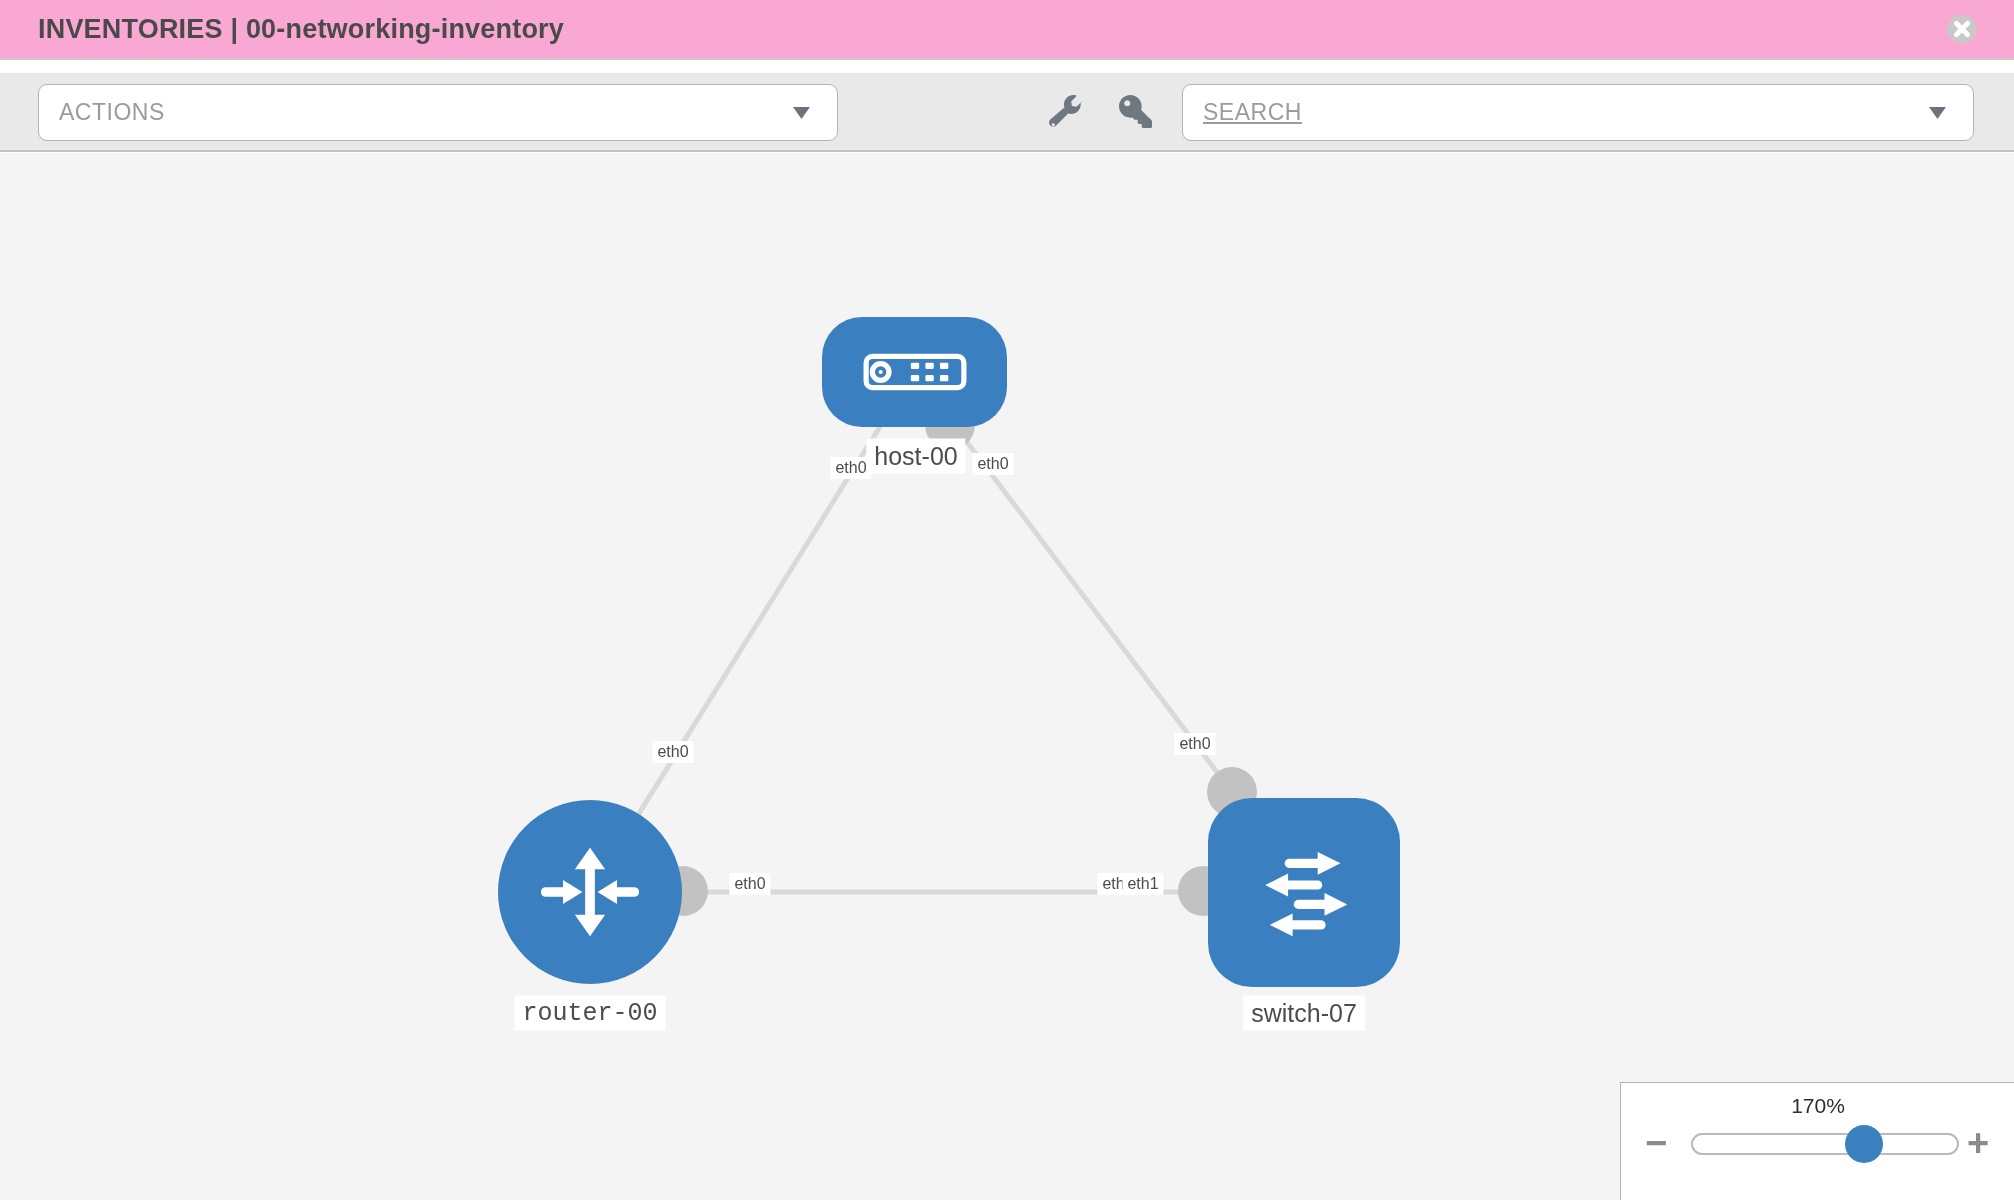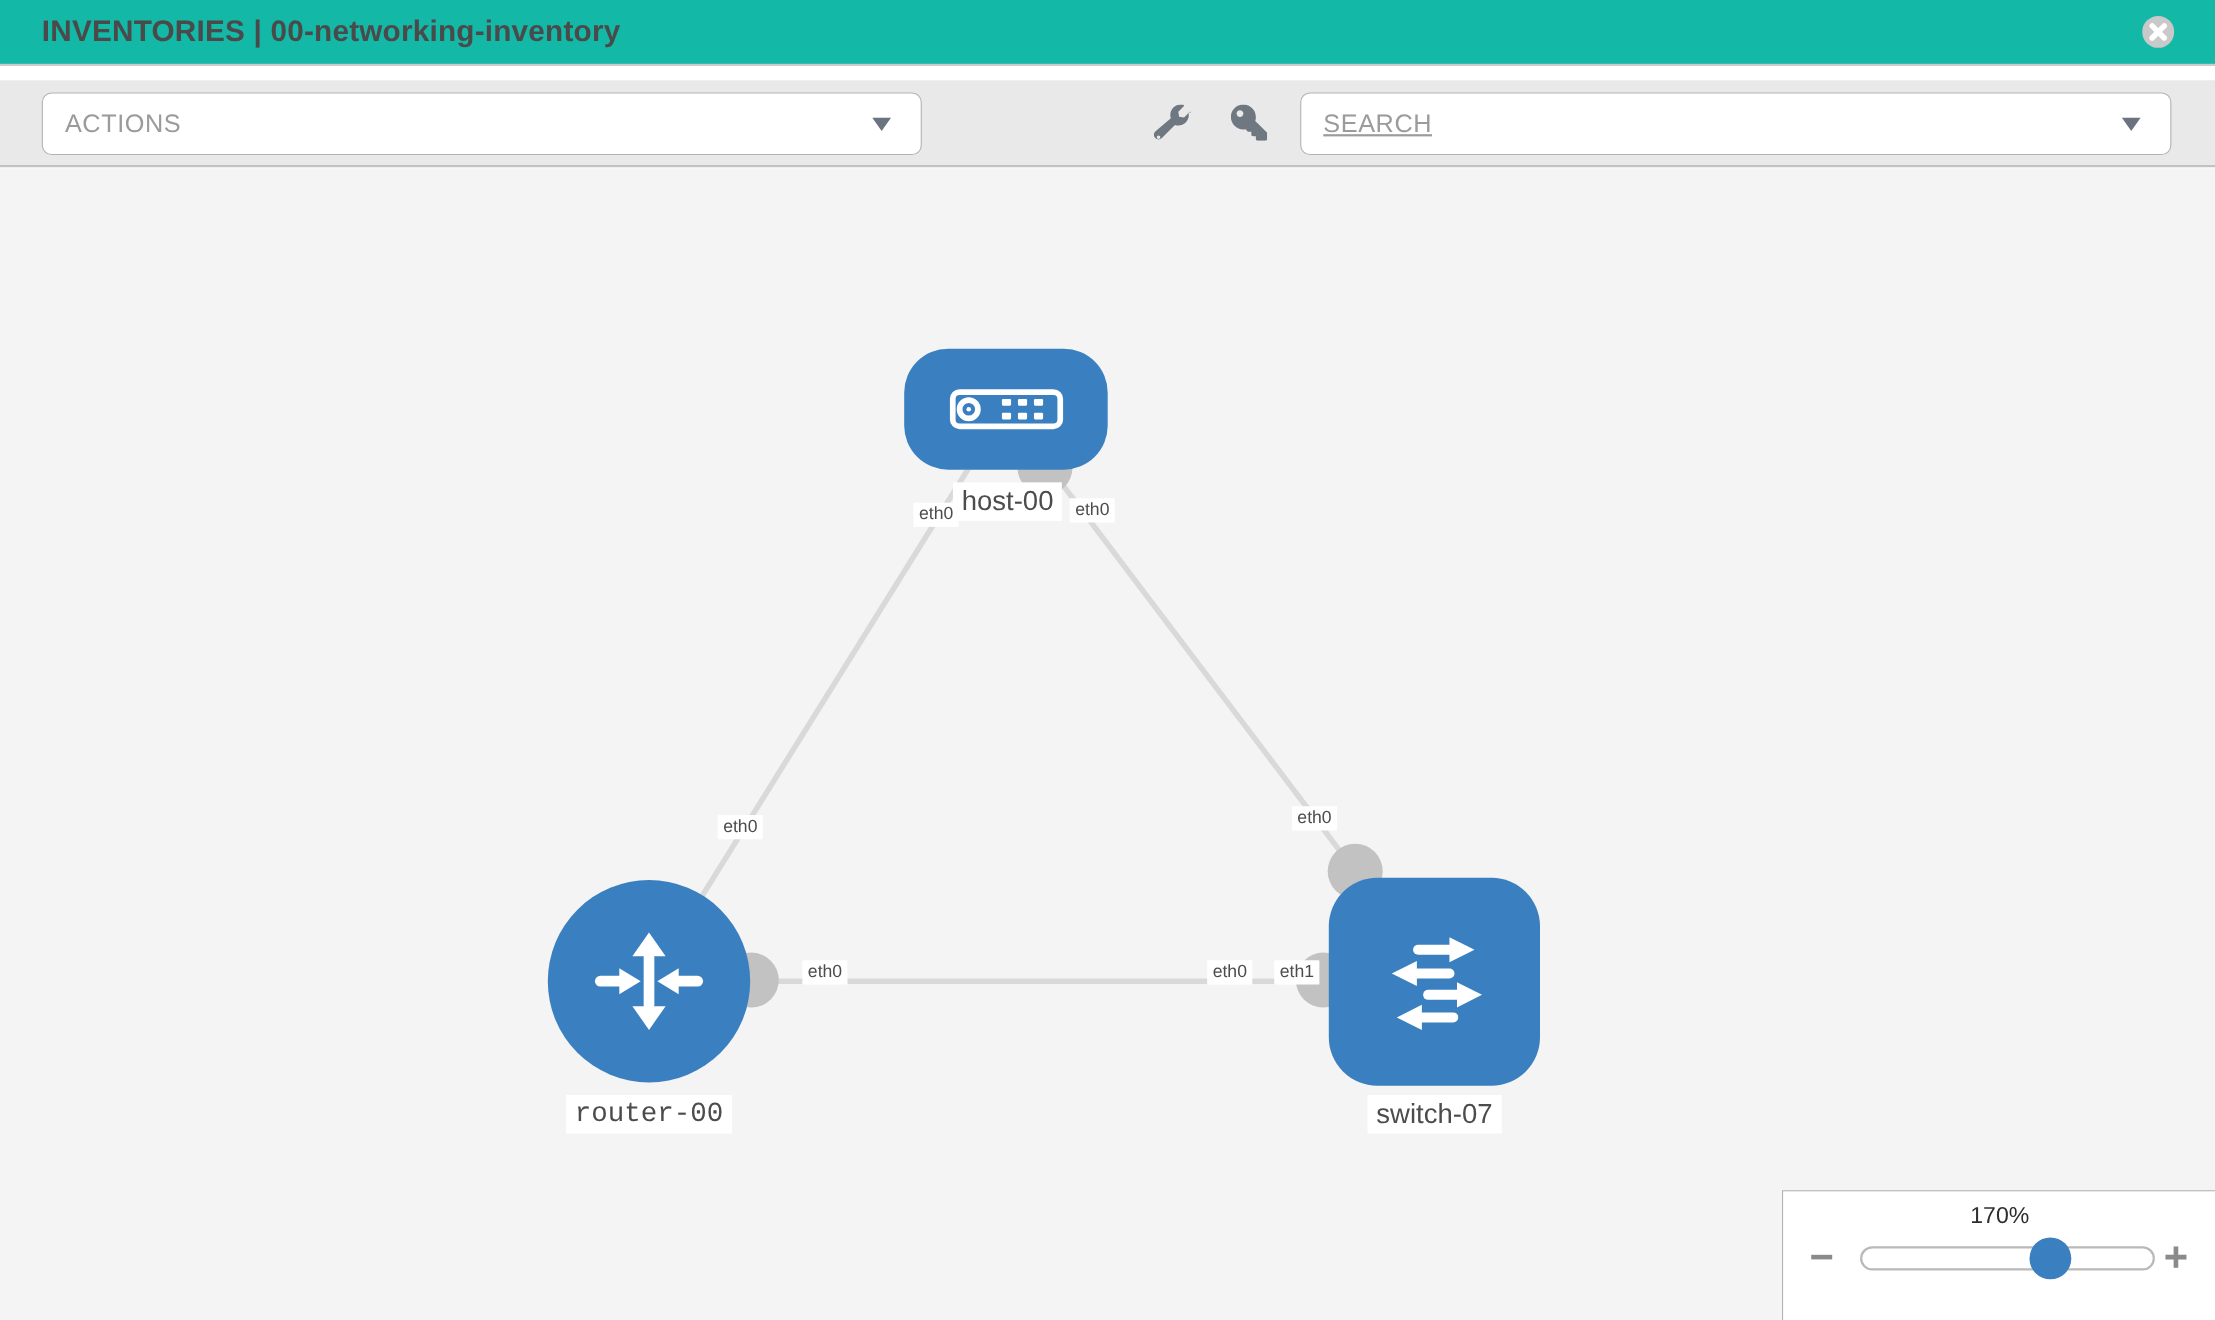--- a/index.html
+++ b/index.html
@@ -6,21 +6,21 @@
     --node-blue:#3a7fbf; --link-gray:#d9d9d9; --port-gray:#c2c2c2;
     --icon-gray:#6f7780; --text-gray:#4c4c4c; --placeholder-gray:#9b9b9b;
   }
   *{box-sizing:border-box;}
   html,body{margin:0;padding:0;}
   body{
     width:2014px;height:1200px;position:relative;overflow:hidden;
     font-family:"Liberation Sans",sans-serif;background:#fff;
   }
   
-  .app-header{position:absolute;top:0;left:0;right:0;height:60px;background:#14b8a6;border-bottom:2px solid #cbcbcb;}
+  .app-header{position:absolute;top:0;left:0;right:0;height:60px;background:#f9a8d4;border-bottom:2px solid #cbcbcb;}
   .app-title{position:absolute;left:38px;top:50%;transform:translateY(-50%);
     font-size:27px;font-weight:bold;color:#4a4a4a;letter-spacing:.2px;}
   .close-btn{position:absolute;right:36px;top:50%;transform:translateY(-50%);width:32px;height:32px;cursor:pointer;}
   
   .toolbar{position:absolute;top:73px;left:0;right:0;height:79px;background:#e9e9e9;border-bottom:2px solid #c2c2c2;}
   .select-box{position:absolute;top:11px;height:57px;background:#fff;border:1px solid #b3b3b3;border-radius:9px;
     display:flex;align-items:center;padding:12px 20px;font-size:23px;color:var(--placeholder-gray);
     letter-spacing:.5px;cursor:pointer;}
   #actions-box{left:38px;width:800px;}
   #search-box{left:1182px;width:792px;text-decoration:underline;}
@@ -31,21 +31,21 @@
   
   .canvas{position:absolute;top:153px;left:0;width:2014px;height:1047px;background:#f4f4f4;overflow:hidden;}
   svg.topo{position:absolute;left:0;top:0;z-index:1;}
   .node{position:absolute;background:var(--node-blue);display:flex;align-items:center;justify-content:center;cursor:pointer;z-index:3;}
   #node-host{left:822px;top:164px;width:185px;height:110px;border-radius:40px;}
   #node-router{left:498px;top:647px;width:184px;height:184px;border-radius:50%;}
   #node-switch{left:1208px;top:645px;width:192px;height:189px;border-radius:44px;}
   .lbl{position:absolute;transform:translate(-50%,-50%);background:#fff;color:var(--text-gray);white-space:nowrap;z-index:4;}
   .lbl.name{font-size:25px;padding:3px 8px;}
   .lbl.iface{font-size:16px;padding:2px 5px;}
-  .lbl.over{z-index:5;margin-left:36px;}
+  .lbl.over{z-index:5;}
   
   .zoom-panel{position:absolute;left:1620px;top:929px;width:402px;height:140px;background:#fff;
     border:1px solid #b3b3b3;z-index:10;}
   .zoom-level{position:absolute;left:0;top:11px;width:394px;text-align:center;font-size:21px;color:#2e2e2e;}
   .zoom-minus,.zoom-plus{position:absolute;top:38px;font-size:38px;font-weight:bold;color:#8a8a8a;
     line-height:44px;cursor:pointer;user-select:none;}
   .zoom-minus{left:24px;}
   .zoom-plus{left:346px;}
   .zoom-track{position:absolute;left:70px;top:50px;width:268px;height:22px;border:2px solid #b9b9b9;
     border-radius:12px;background:#fff;cursor:pointer;}

